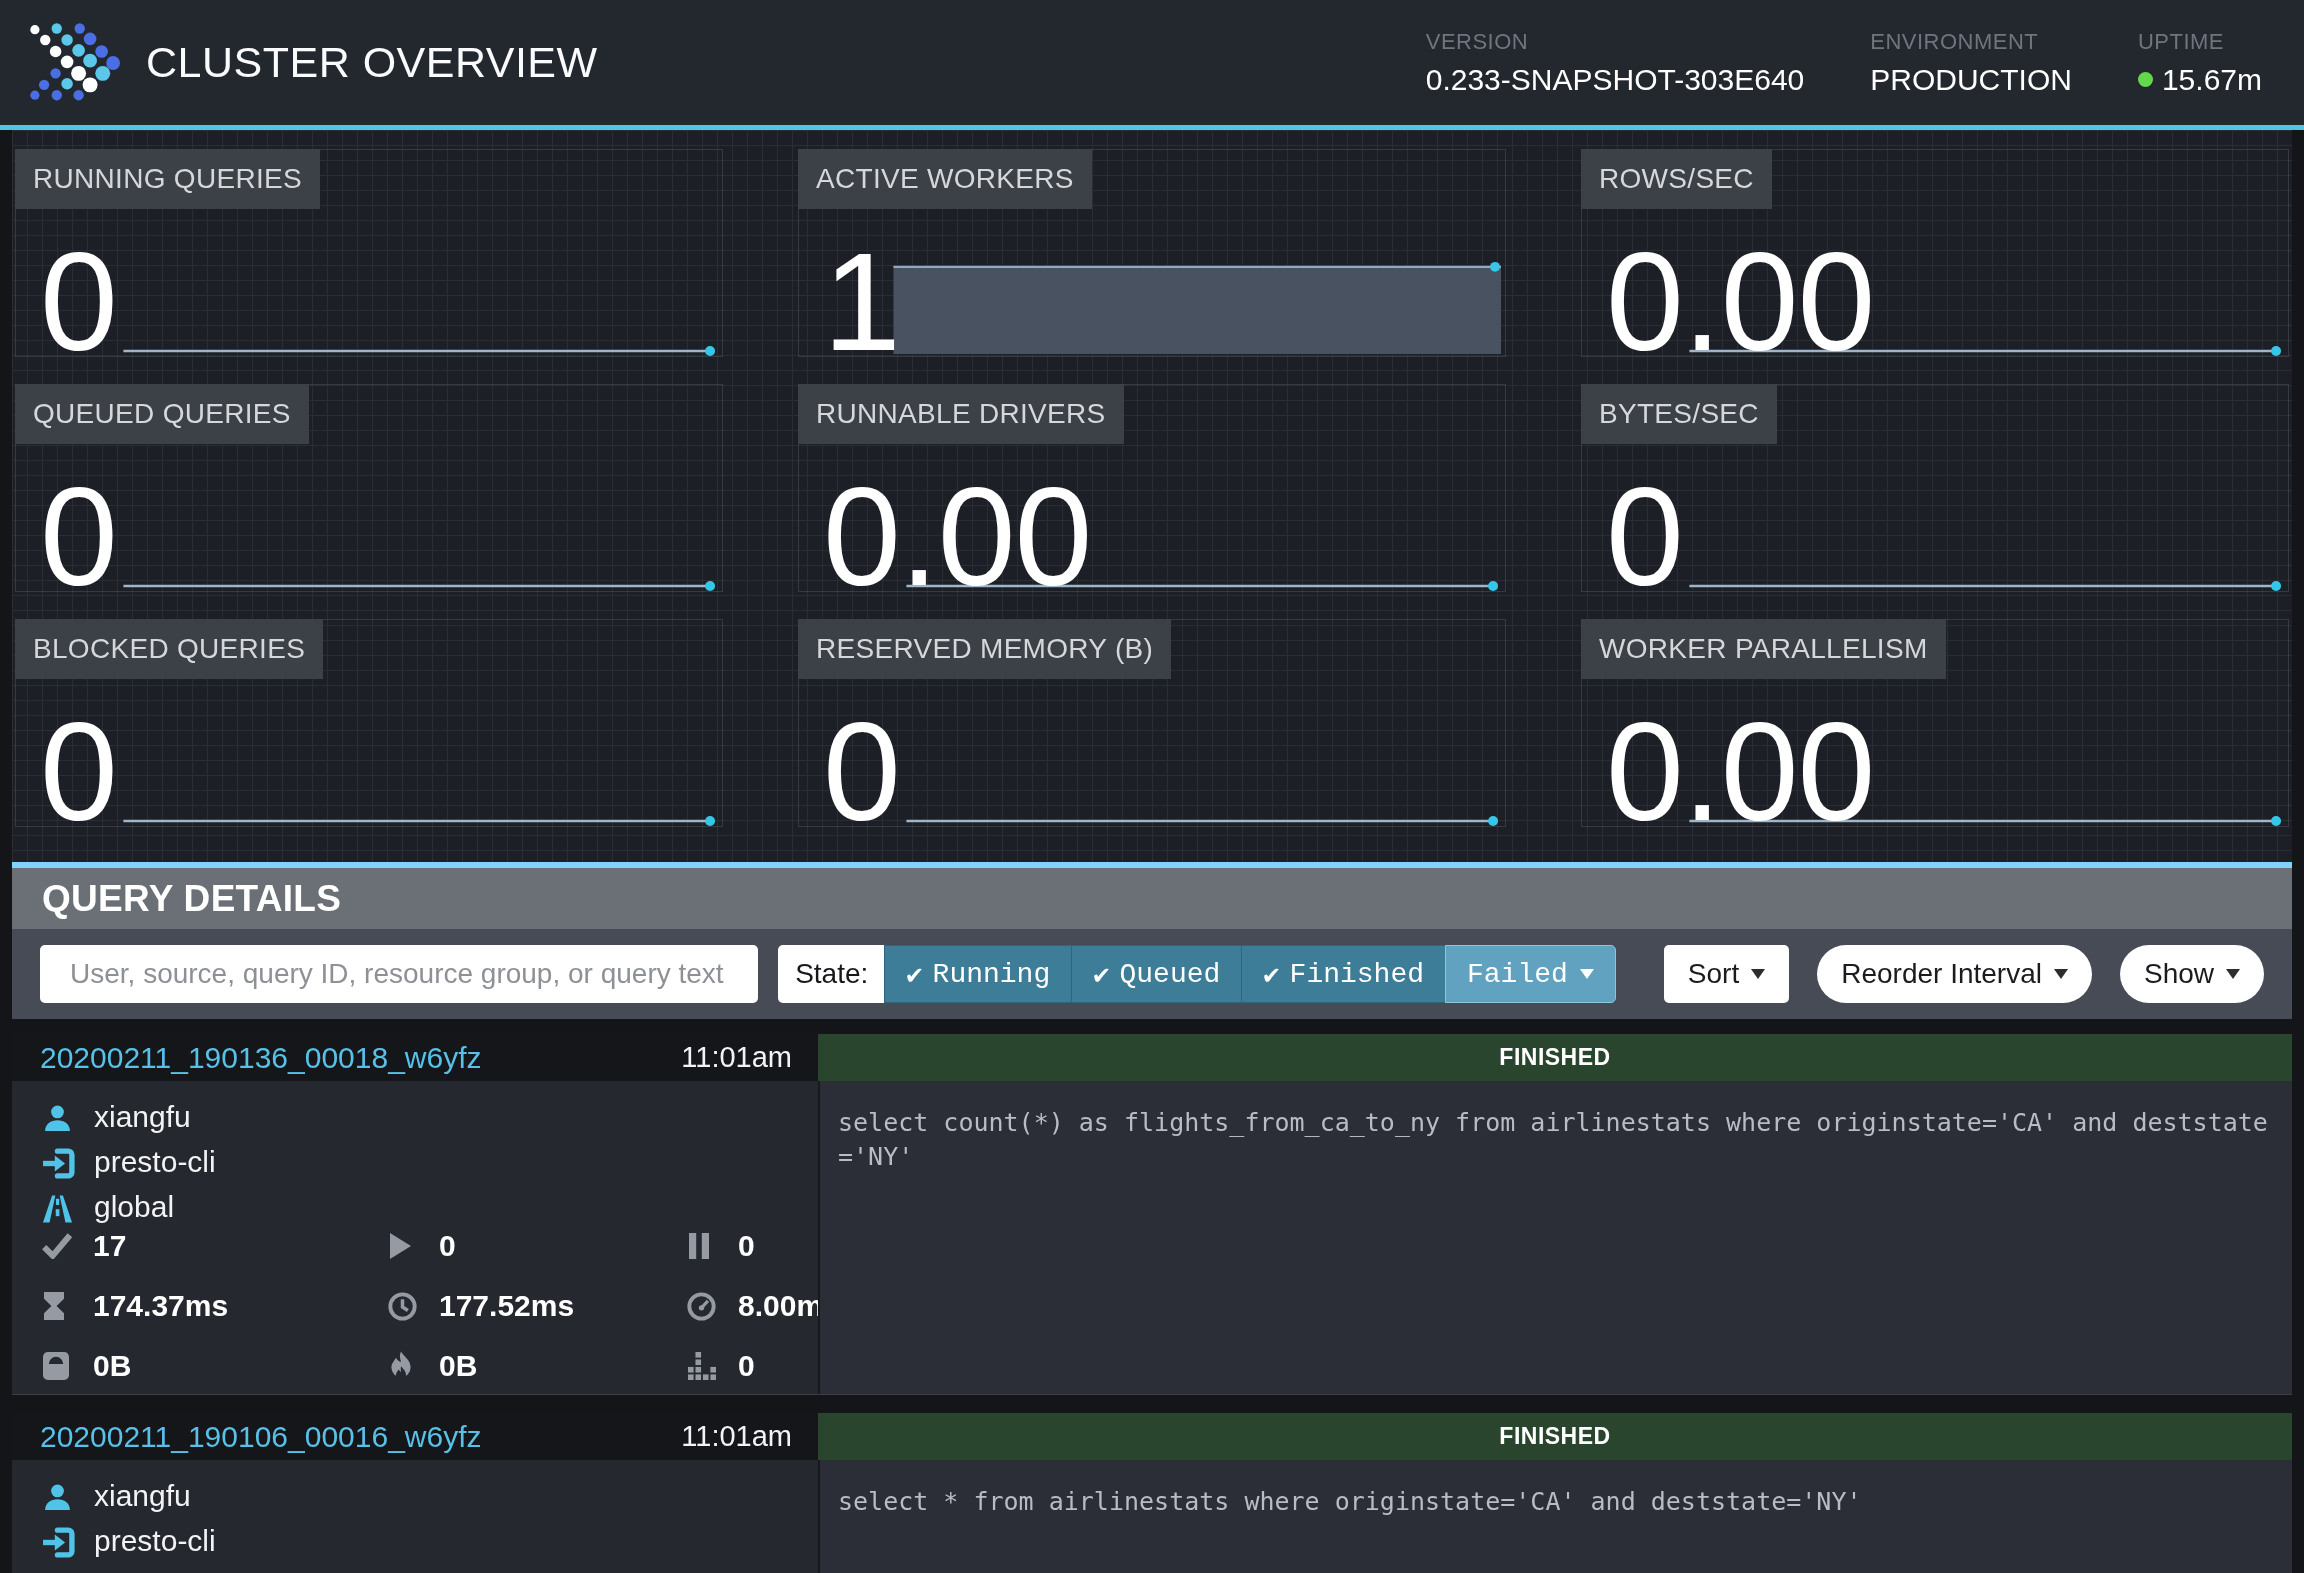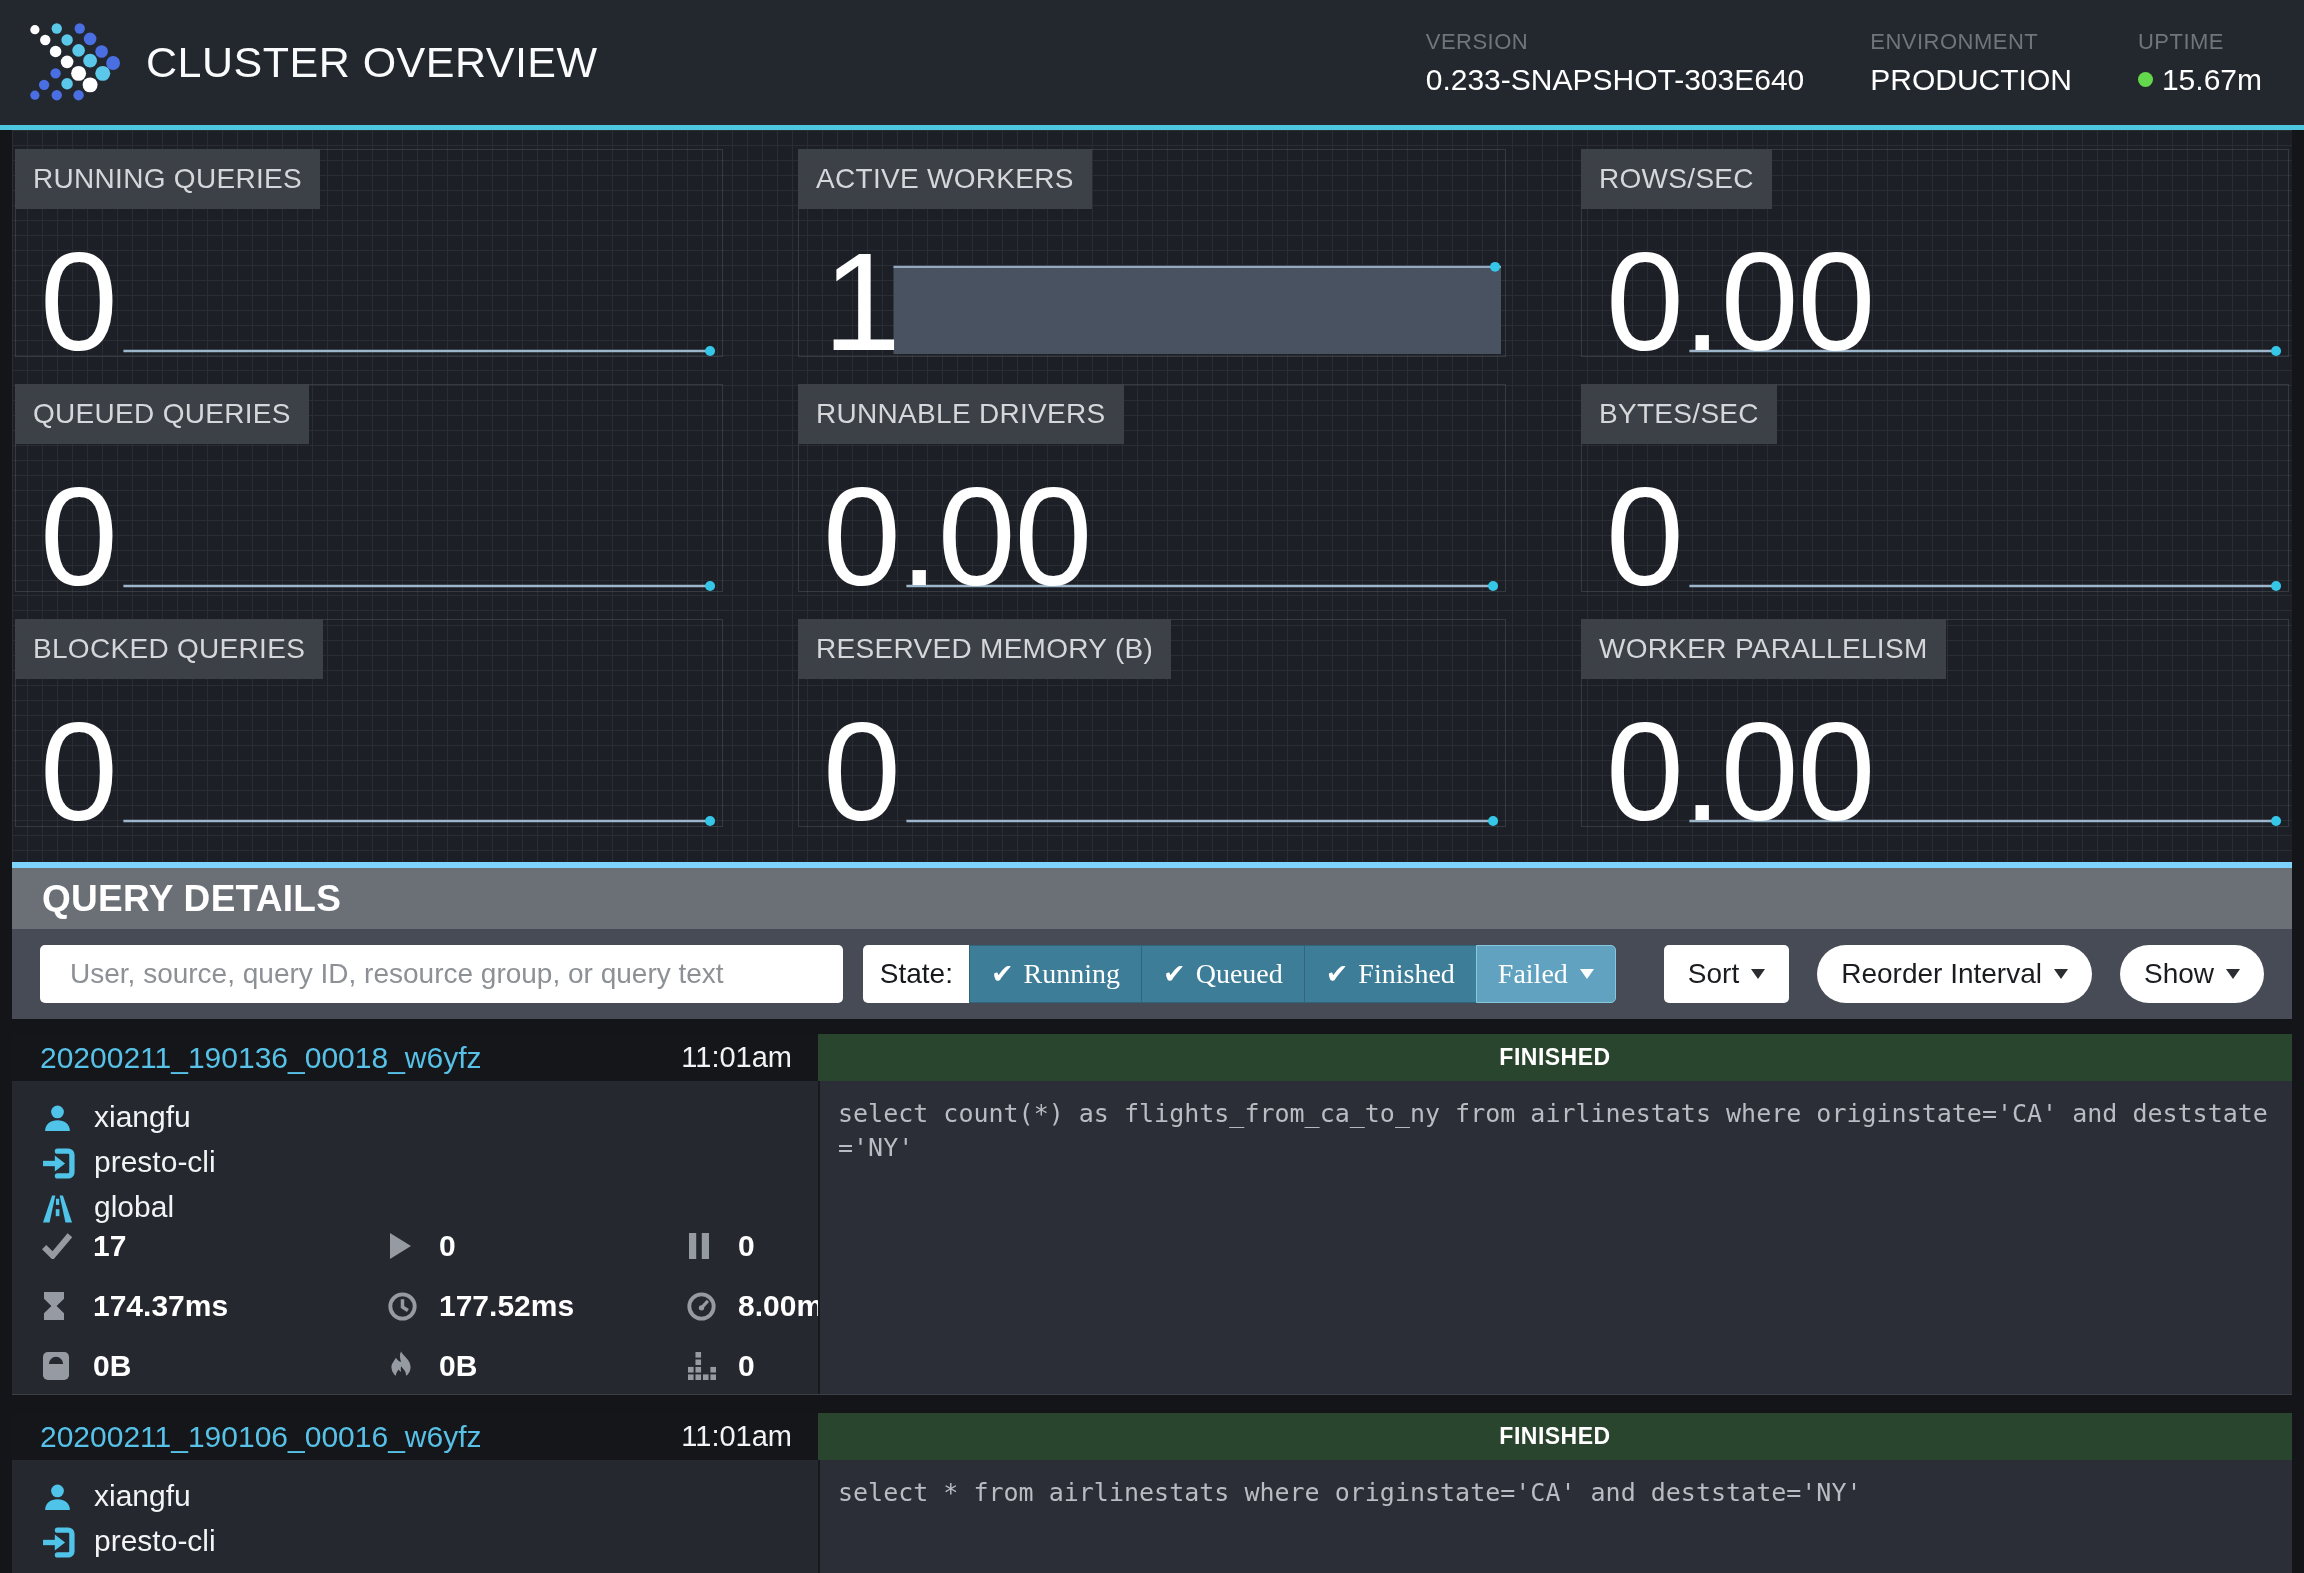--- a/index.html
+++ b/index.html
@@ -62,21 +62,21 @@
   }
   .search-input::placeholder { color:#8d9196; }
   .state-group { display:flex; align-items:stretch; height:58px; margin-left:20px; flex:0 0 auto; }
   .state-label {
     background:#fff; color:#16181c; font-size:28px; display:flex; align-items:center;
     padding:0 17px; border-radius:5px 0 0 5px;
   }
   .filter-btn {
     border:1px solid #30657b; background:#3e7d97; color:#fff; font-size:28px;
     display:flex; align-items:center; padding:0 21px; cursor:pointer;
-    font-family:Liberation Serif, serif; margin-left:-1px;
+    font-family:Liberation Mono, monospace; margin-left:-1px;
   }
   .filter-btn .check-icon { margin-right:10px; font-size:27px; }
   .check-icon::before { content:"\2714"; }
   .filter-btn.failed {
     background:#60a2c0; border-color:#86c8dd; border-radius:0 5px 5px 0;
   }
   .caret {
     display:inline-block; width:0; height:0; margin-left:12px; vertical-align:middle;
     border-top:10px solid currentColor; border-left:7px solid transparent; border-right:7px solid transparent;
   }
@@ -106,21 +106,21 @@
     font-size:23px; font-weight:700; letter-spacing:.5px;
   }
   .qbody-left { background:#25282f; padding:8px 0 6px 30px; }
   .meta-line { display:flex; align-items:flex-end; height:45px; font-size:30px; color:#f2f3f4; }
   .meta-line .micon { width:36px; margin-right:16px; display:flex; align-items:center; }
   .stats-grid { display:grid; grid-template-columns:330px 283px 1fr;gap:16px; }
   .stat-cell { display:flex; align-items:center; height:44px; }
   .stat-cell .sicon { width:34px; margin-right:17px; display:flex; align-items:center; justify-content:flex-start; }
   .stat-val { font-size:30px; font-weight:700; color:#fff; }
   .qbody-right {
-    background:#2b2e36; border-left:2px solid #17191d; padding:16px 18px;
+    background:#2b2e36; border-left:2px solid #17191d; padding:25px 18px;
     font-family:"DejaVu Sans Mono","Liberation Mono",monospace;
     font-size:25px; line-height:34px; color:#b9bcc2;
     white-space:pre-wrap; word-break:break-all;
   }
   .icon-blue { fill:#4fc3e8; }
   .icon-gray { fill:#969ba3; }
 </style>
 </head>
 <body>
 

